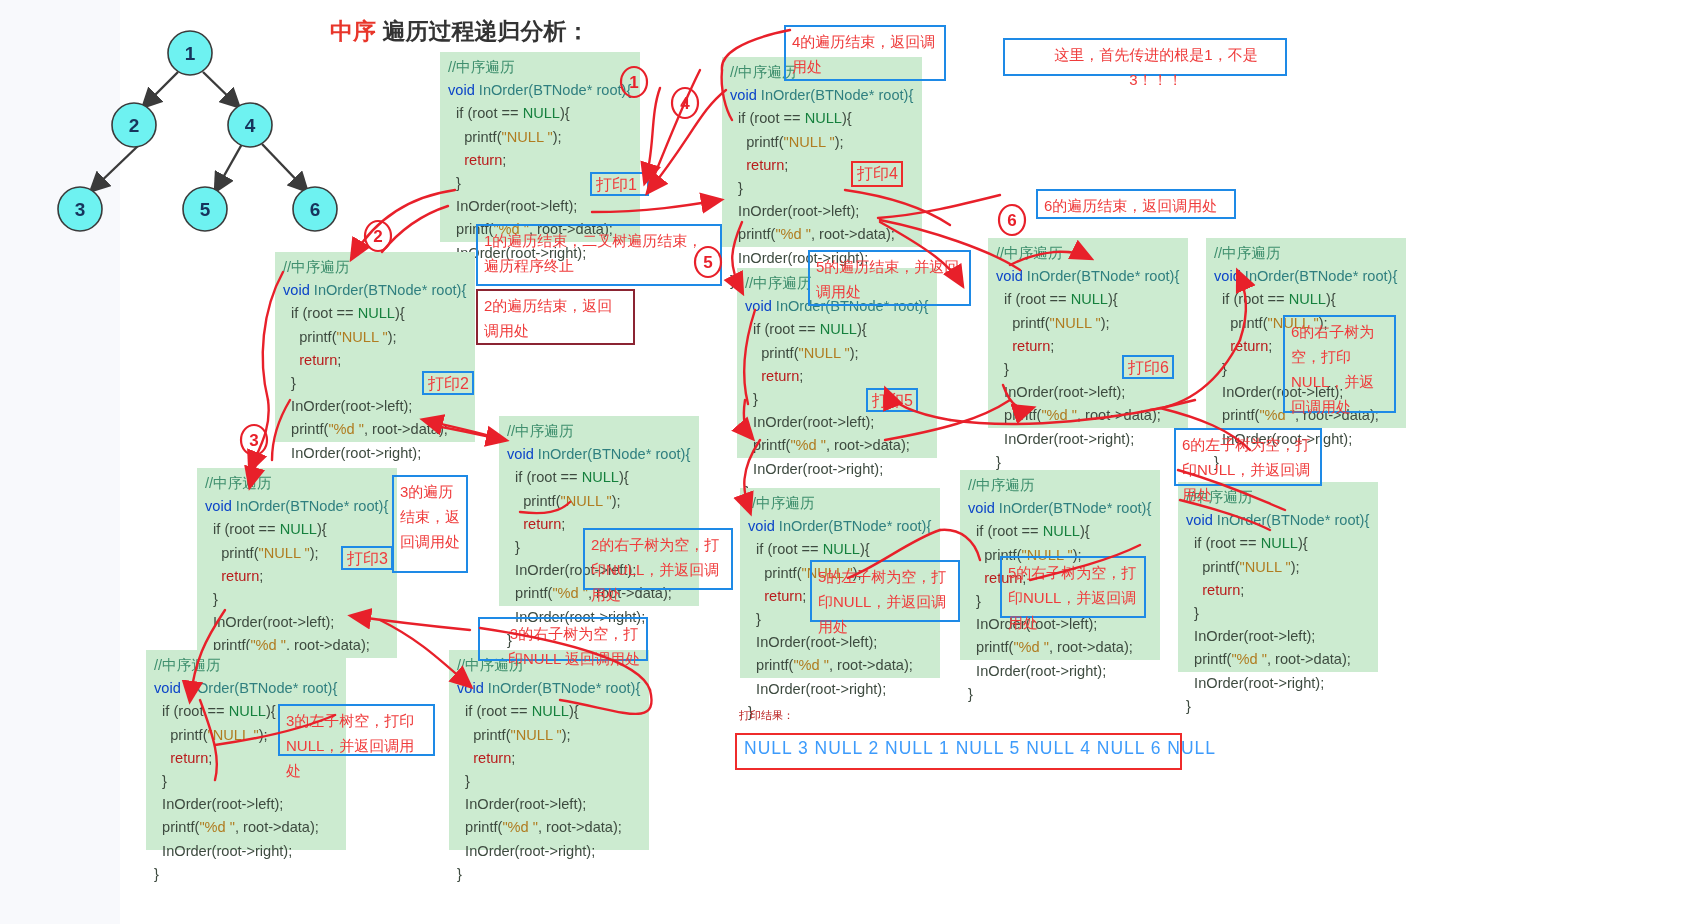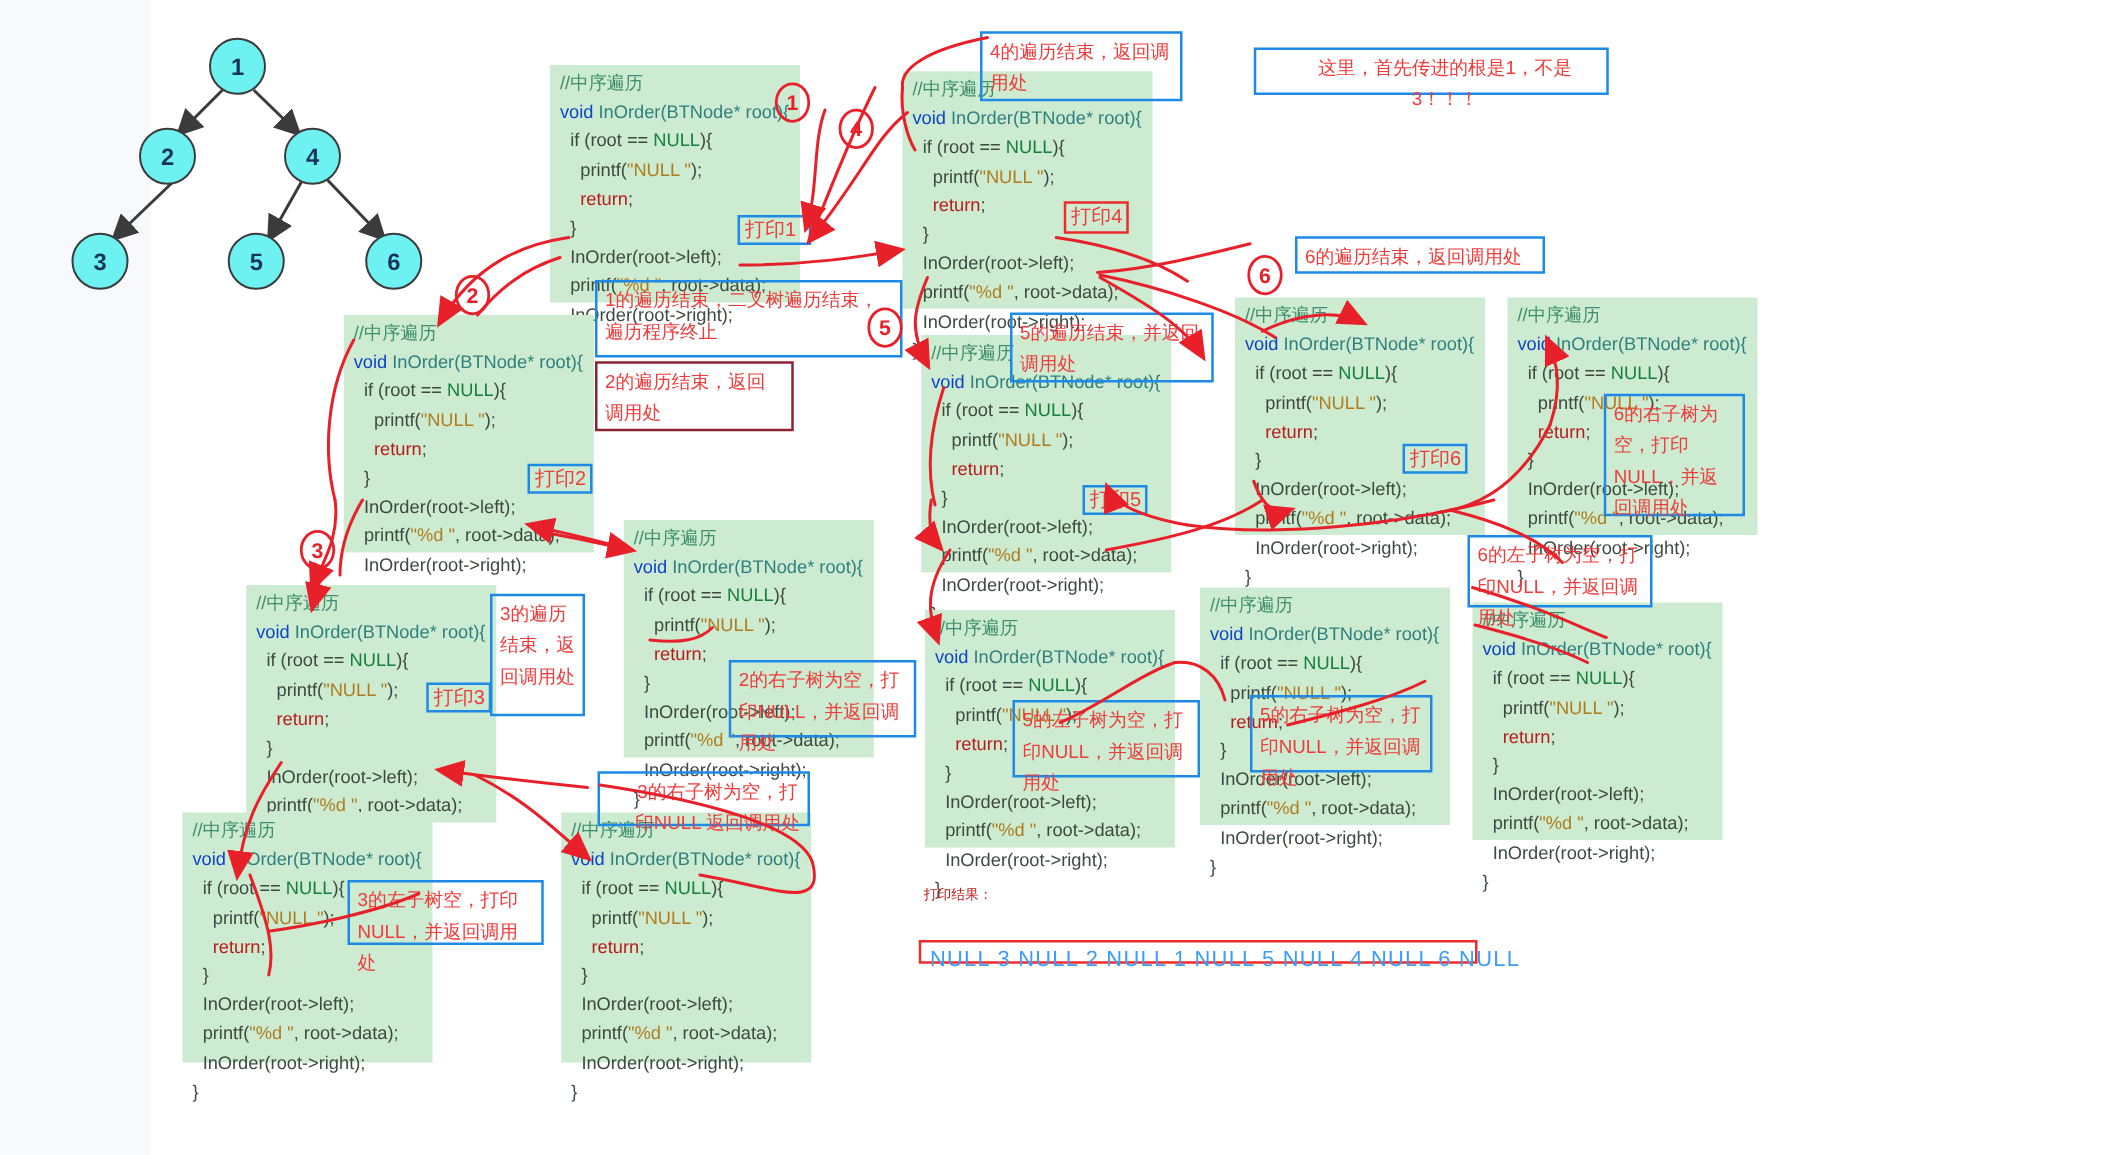--- a/index.html
+++ b/index.html
@@ -107,20 +107,23 @@
     <g>
       <circle cx="165" cy="189" r="22" fill="#6ef2f1" stroke="#3b3b3b" stroke-width="1.6"></circle>
       <text class="node-label" x="165" y="196" text-anchor="middle">5</text>
     </g>
     <g>
       <circle cx="275" cy="189" r="22" fill="#6ef2f1" stroke="#3b3b3b" stroke-width="1.6"></circle>
       <text class="node-label" x="275" y="196" text-anchor="middle">6</text>
     </g>
   </svg>
 
+  <div class="title" id="title" style="left: 330px; top: 16px;">
+    <span class="hl">中序</span><span> 遍历过程递归分析：</span>
+  </div>
 
   <div id="code-host">
       <div class="code" style="left: 440px; top: 52px; width: 200px; height: 190px;"><span class="cm">//中序遍历</span>
 <span class="kw">void</span><span class="fn"> InOrder(BTNode* root){</span>
 <span class="plain">  if (root == </span><span class="nul">NULL</span><span class="plain">){</span>
 <span class="plain">    printf(</span><span class="str">"NULL "</span><span class="plain">);</span>
 <span class="ret">    return</span><span class="plain">;</span>
 <span class="plain">  }</span>
 <span class="plain">  InOrder(root-&gt;left);</span>
 <span class="plain">  printf(</span><span class="str">"%d "</span><span class="plain">, root-&gt;data);</span>
@@ -367,17 +370,17 @@
           <text x="708" y="268" text-anchor="middle" class="circnum">5</text>
         </g>
         <g>
           <ellipse cx="254" cy="440" rx="13" ry="15" fill="none" stroke="#e8202a" stroke-width="2.2"></ellipse>
           <text x="254" y="446" text-anchor="middle" class="circnum">3</text>
         </g>
       </g>
   </svg>
 
   <div class="result-label" id="res-label" style="left: 739px; top: 708px;">打印结果：</div>
-  <div class="result-box" id="res-box" style="left: 735px; top: 752px; width: 447px; height: 19px;">NULL 3 NULL 2 NULL 1 NULL 5 NULL 4 NULL 6 NULL</div>
+  <div class="result-box" id="res-box" style="left: 735px; top: 733px; width: 447px; height: 37px;">NULL 3 NULL 2 NULL 1 NULL 5 NULL 4 NULL 6 NULL</div>
 
   <div class="watermark" id="wm" style="left: 1450px; top: 898px; margin-top: 28px;">CSDN @新晓·故知</div>
 
 </div>
 
 </body></html>

